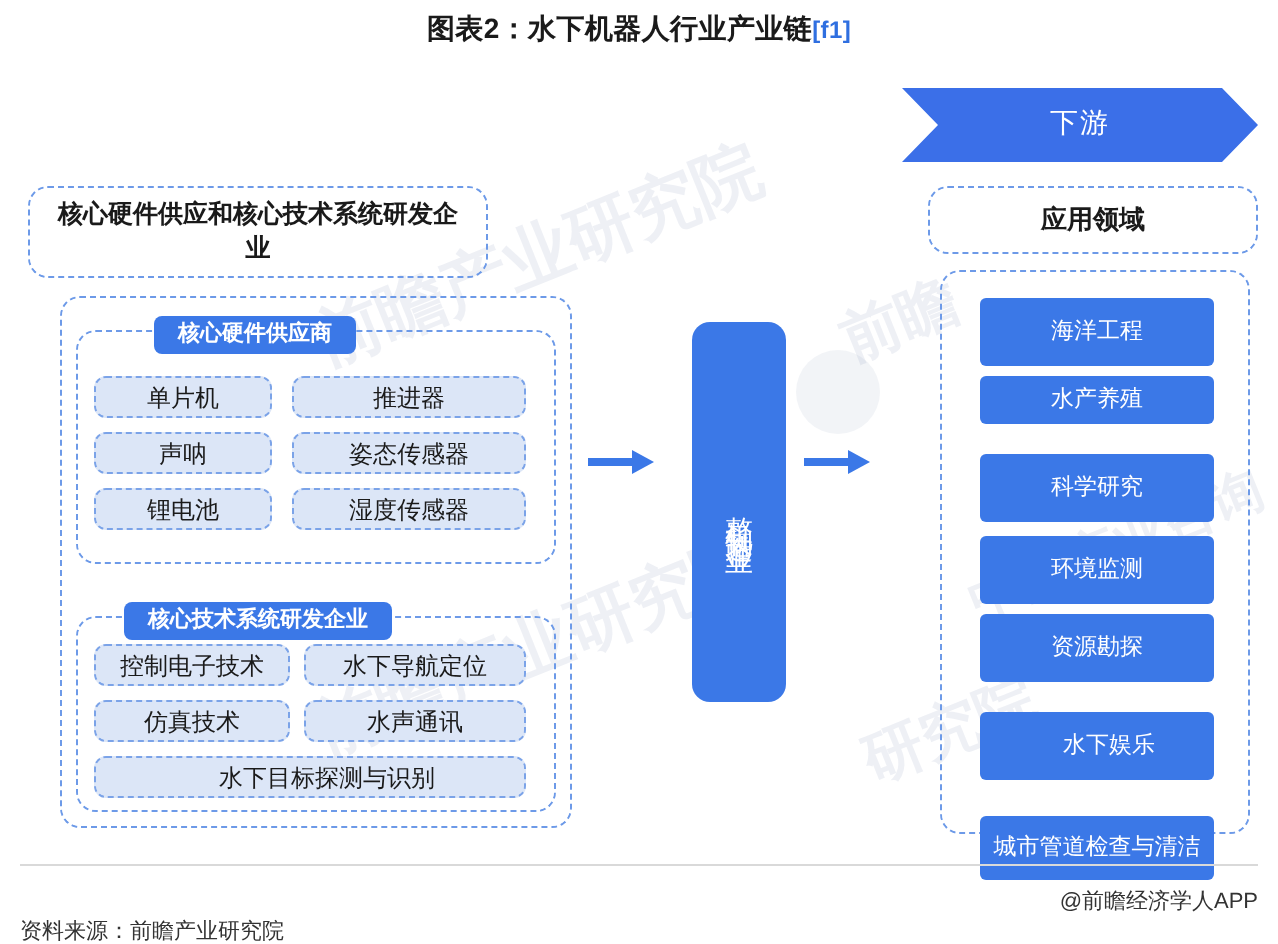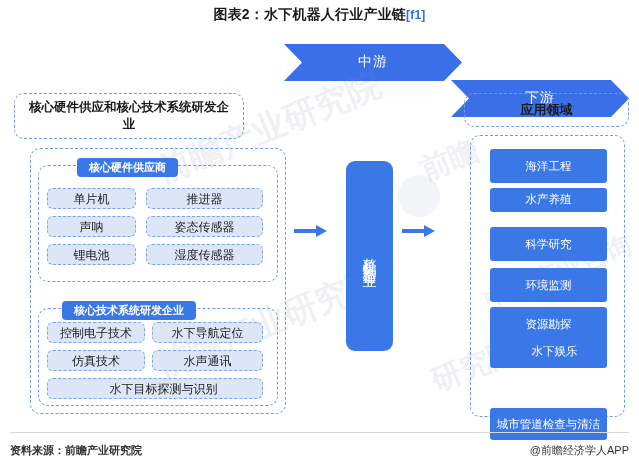--- a/index.html
+++ b/index.html
@@ -62,21 +62,20 @@
   }
   .chev-2 {
     left: 274px;
     width: 178px;
     clip-path: polygon(0 0, 160px 0, 178px 50%, 160px 100%, 0 100%, 18px 50%);
   }
   .chev-3 {
     left: 441px;
     width: 178px;
     clip-path: polygon(0 0, 160px 0, 178px 50%, 160px 100%, 0 100%, 18px 50%);
-    margin-top: 36px;
   }
 
   
   .dbox {
     position: absolute;
     border: 1px dashed #6d9ae8;
     border-radius: 10px;
     background: transparent;
     box-sizing: border-box;
   }
@@ -249,24 +248,23 @@
   .footline {
     position: absolute;
     left: 10px;
     top: 432px;
     width: 619px;
     border-top: 1px solid #d9d9d9;
   }
   .foot-left {
     position: absolute;
     left: 10px;
-    top: 443px;
+    top: 458px;
     font-size: 11px;
     color: #333333;
-    font-weight: bold;
   }
   .foot-right {
     position: absolute;
     right: 10px;
     top: 443px;
     font-size: 11px;
     color: #333333;
     margin-left: 20px;
   }
 
@@ -296,23 +294,20 @@
   }
 </style>
 </head>
 <body>
 
 <div class="title">
   <span>图表2：水下机器人行业产业链</span><span class="ref">[f1]</span>
 </div>
 
 <div class="band">
-  <div class="chev chev-2">
-    <span>中游</span>
-  </div>
   <div class="chev chev-3">
     <span>下游</span>
   </div>
 </div>
 
 <div class="wm wm-a">前瞻产业研究院</div>
 <div class="wm wm-b">前瞻</div>
 <div class="wm wm-c">前瞻产业研究院</div>
 <div class="wm wm-d">研究院</div>
 <div class="wm wm-e">中国产业咨询</div>
@@ -356,22 +351,22 @@
   <div class="shaft"></div>
   <div class="head"></div>
 </div>
 
 <div class="dbox down-head">
   <span>应用领域</span>
 </div>
 <div class="dbox down-wrap"></div>
 
 <div class="bpill" style="top:149px;height:34px;">海洋工程</div>
-<div class="bpill" style="top:188px;height:24px;font-family:Liberation Mono, monospace;">水产养殖</div>
+<div class="bpill" style="top:188px;height:24px;">水产养殖</div>
 <div class="bpill" style="top:227px;height:34px;">科学研究</div>
 <div class="bpill" style="top:268px;height:34px;">环境监测</div>
 <div class="bpill" style="top:307px;height:34px;">资源勘探</div>
-<div class="bpill" style="top:334px;height:34px;padding-left:12px;">水下娱乐</div>
+<div class="bpill" style="top:356px;height:34px;padding-left:12px;">水下娱乐</div>
 <div class="bpill" style="top:408px;height:32px;">城市管道检查与清洁</div>
 
 <div class="footline"></div>
 <div class="foot-left">资料来源：前瞻产业研究院</div>
 <div class="foot-right">@前瞻经济学人APP</div>
 
 </body></html>

